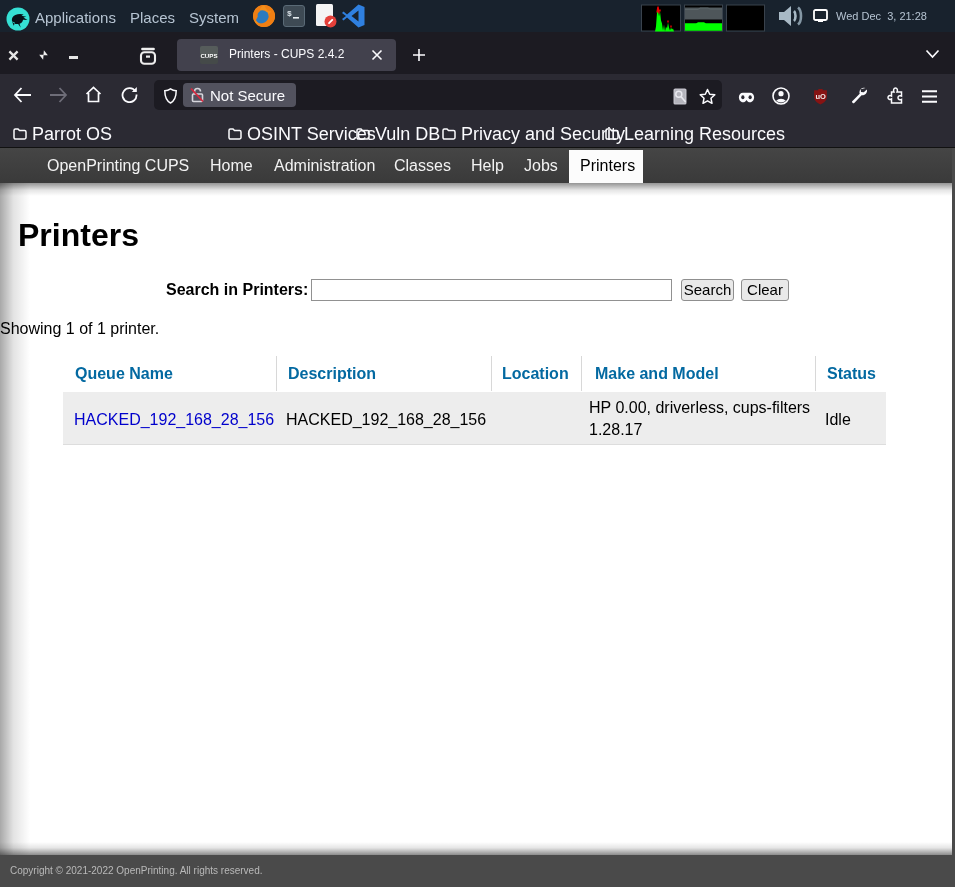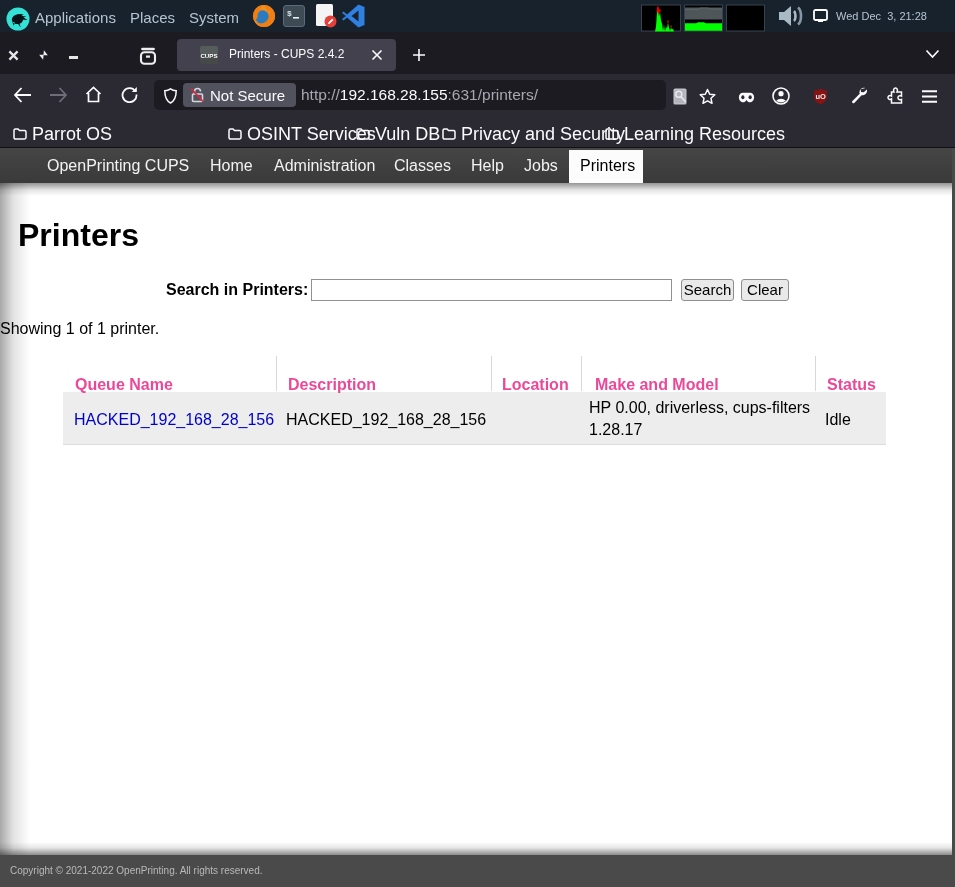--- a/index.html
+++ b/index.html
@@ -7,21 +7,21 @@
   body { font-family:"Liberation Sans", sans-serif; background:#fff; position:relative; }
   .abs { position:absolute; }
   
   #panel { position:absolute; left:0; top:0; width:955px; height:32px; background:#18222d; color:#b6c4d2; }
   #panel .menu { position:absolute; top:10px; font-size:15px; white-space:nowrap; line-height:1; }
   
   #titlebar { position:absolute; left:0; top:32px; width:955px; height:42px; background:#1c1b22; }
   #tab { position:absolute; left:177px; top:7px; width:219px; height:32px; background:#42414d; border-radius:4px; color:#fbfbfe; }
   
   #toolbar { position:absolute; left:0; top:74px; width:955px; height:42px; background:#2b2a33; }
-  #urlbar { position:absolute; left:154px; top:6px; width:512px; height:30px; background:#1c1b22; border-radius:5px; }
+  #urlbar { position:absolute; left:154px; top:6px; width:568px; height:30px; background:#1c1b22; border-radius:5px; }
   #chip { position:absolute; left:29px; top:3px; width:113px; height:24px; background:#52525e; border-radius:4px; }
   
   #bookmarks { position:absolute; left:0; top:116px; width:955px; height:32px; background:#2b2a33; border-bottom:1px solid #111; }
   .bm { position:absolute; top:2px; height:32px; display:flex; align-items:center; color:#fbfbfe; font-size:18px; }
   .bm svg { margin-right:5px; }
   
   #navbar { position:absolute; left:0; top:148px; width:955px; height:35px; background:linear-gradient(#454545,#3a3a3a); color:#f2f2f2; font-size:16px; }
   .nav { position:absolute; top:9px; }
   #navactive { position:absolute; left:569px; top:150px; width:74px; height:33px; background:#fcfcfc; }
   #navactive span { position:absolute; left:11px; top:7px; color:#000; font-size:16px; }
@@ -32,21 +32,21 @@
   #footer { position:absolute; left:0; top:855px; width:955px; height:32px; background:#4a4a4a; color:#b9b9b9; font-size:10px; }
   #rightstrip { position:absolute; left:952px; top:148px; width:3px; height:739px; background:#4a4a4a; z-index:50; }
   h1 { position:absolute; left:18px; top:217px; font-size:32px; font-weight:bold; color:#000; line-height:37px; }
   .t16 { font-size:16px; color:#000; white-space:nowrap; position:absolute; }
   #srchlabel { font-weight:bold; }
   #srchinput { position:absolute; left:311px; top:279px; width:361px; height:22px; border:1px solid #919191; background:#fff; }
   .btn { position:absolute; top:279px; height:22px; background:#e9e9e9; border:1px solid #8f8f8f; border-radius:3px; font-size:15px; color:#000; font-family:"Liberation Sans",sans-serif; text-align:center; line-height:20px; }
   
   #rowbg { position:absolute; left:63px; top:392px; width:823px; height:53px; background:#ededed; border-bottom:1px solid #ddd; }
   .vsep { position:absolute; width:1px; background:#d8d8d8; top:356px; height:35px; }
-  .th { position:absolute; font-size:16px; font-weight:bold; color:#ec4899; white-space:nowrap;margin-top:11px; }
+  .th { position:absolute; font-size:16px; font-weight:bold; color:#0369a1; white-space:nowrap; }
 </style>
 </head>
 <body>
 
 <div id="panel">
   <svg class="abs" style="left:6px;top:7px" width="24" height="24" viewBox="0 0 24 24">
     <circle cx="12" cy="12" r="11.5" fill="#35e0d4"></circle>
     <path d="M5.2 14.8 C4.6 11.5 6 8.8 9 7.6 C12 6.4 15.5 6.2 18.5 7.2 L16 8.6 L21.5 9.6 L18.2 10.6 L22.8 13.4 L17.8 13 C17.4 15.8 15.6 17.2 13.8 17.6 L15.2 22.2 L12.2 18 C9.4 18.4 6.8 17.2 5.2 14.8 Z M5.2 14.8 L7.2 20 L8.6 16.4 Z" fill="#081219" transform="translate(1.4,1.2) scale(0.88)"></path>
   </svg>
   <span class="menu" style="left:35px">Applications</span>
@@ -157,21 +157,20 @@
         <path d="M6.5 0.9 C8.2 2.1 10.6 2.7 12.2 2.7 C12.2 8.3 10.5 12.8 6.5 15 C2.5 12.8 0.8 8.3 0.8 2.7 C2.4 2.7 4.8 2.1 6.5 0.9 Z" stroke="#fbfbfe" stroke-width="1.5" fill="none"></path>
       </svg>
     <div id="chip">
       <svg class="abs" style="left:7px;top:4px" width="15" height="16" viewBox="0 0 15 16">
         <rect x="2.5" y="7" width="10" height="7.5" rx="1" fill="none" stroke="#d6d6dd" stroke-width="1.6"></rect>
         <path d="M4.5 7 V4.5 A3 3 0 0 1 10.5 4.5" fill="none" stroke="#d6d6dd" stroke-width="1.6"></path>
         <line x1="1" y1="1.5" x2="13" y2="14.5" stroke="#d7263d" stroke-width="1.8"></line>
       </svg>
       <span class="abs" style="left:27px;top:4px;color:#fbfbfe;font-size:15px">Not Secure</span>
     </div>
-    <span class="abs" style="left:147px;top:6px;font-size:15.5px;color:#a9a7b0">http://<span style="color:#fbfbfe">192.168.28.155</span>:631/printers/</span>
     <svg class="abs" style="left:519px;top:8px" width="14" height="17" viewBox="0 0 14 17">
       <rect x="0.5" y="0.5" width="13" height="16" rx="1.6" fill="#c4c4cb"></rect>
       <rect x="1.8" y="1.8" width="10.4" height="13.4" fill="#b4b4bc"></rect>
       <circle cx="5.8" cy="6.2" r="3" fill="none" stroke="#e9e9ef" stroke-width="1.5"></circle>
       <line x1="7.9" y1="8.5" x2="12.6" y2="14" stroke="#e9e9ef" stroke-width="1.6"></line>
     </svg>
     <svg class="abs" style="left:545px;top:8px" width="17" height="17" viewBox="0 0 17 17">
       <path d="M8.5 1.5 L10.7 6.2 L15.8 6.8 L12 10.3 L13 15.3 L8.5 12.8 L4 15.3 L5 10.3 L1.2 6.8 L6.3 6.2 Z" fill="none" stroke="#fbfbfe" stroke-width="1.5" stroke-linejoin="round"></path>
     </svg>
   </div>

